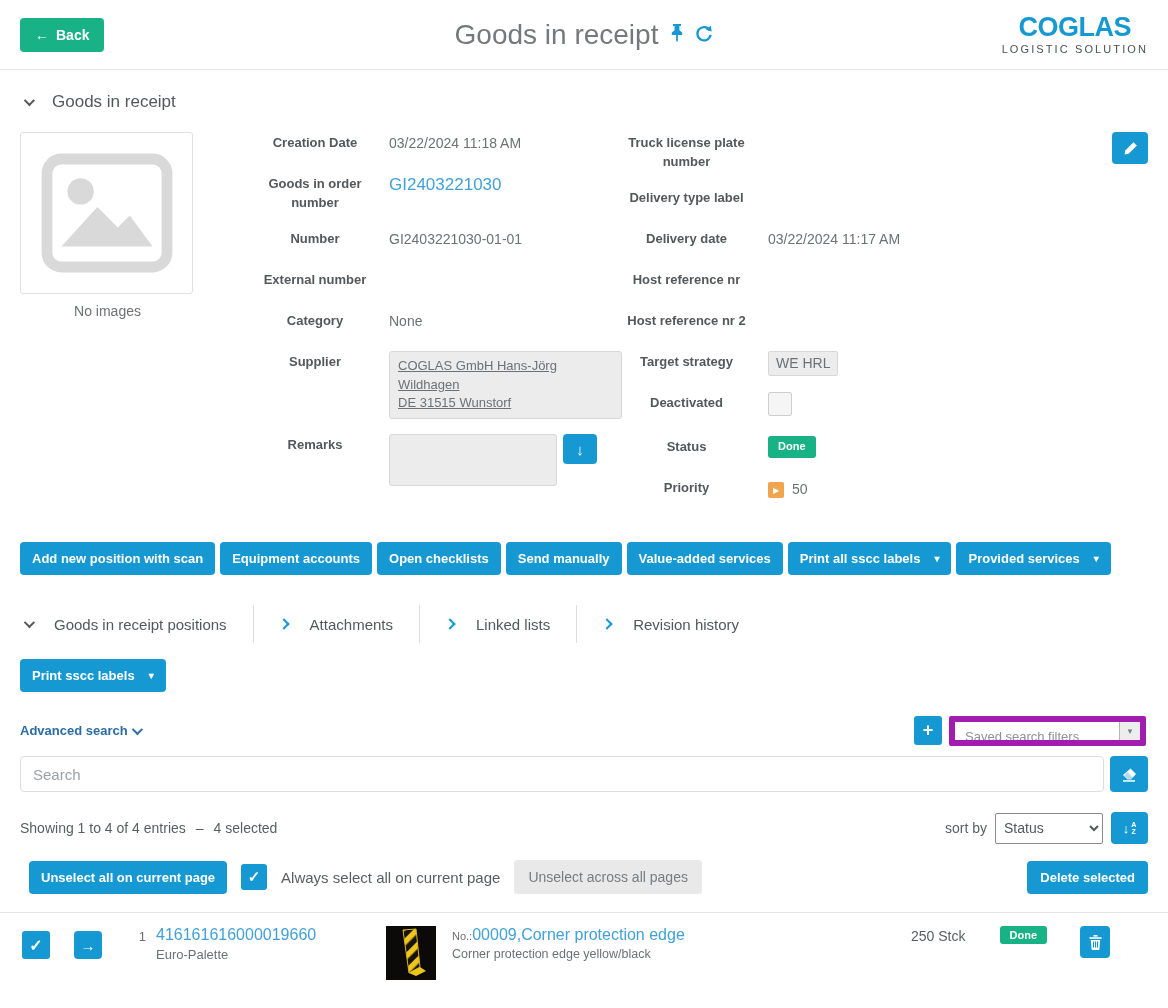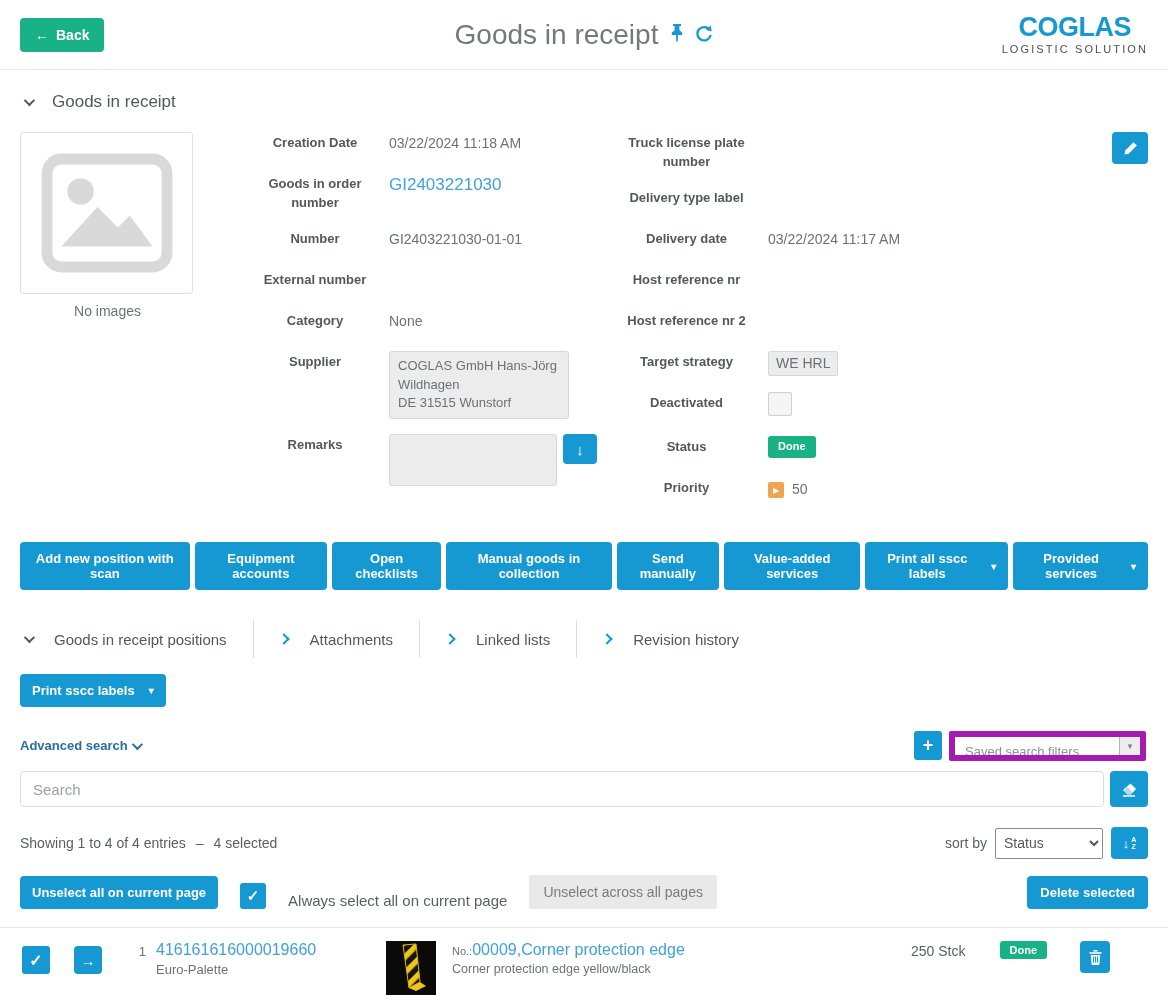--- a/index.html
+++ b/index.html
@@ -32,21 +32,21 @@
   .fcol { flex:none; }
   .fcol.mid { width:352px; }
   .fcol.rgt { width:400px; margin-left:12px; }
   .frow { display:flex; margin-bottom:15px; min-height:26px; }
   .flabel { flex:none; text-align:center; font-size:13px; font-weight:700; color:#54585b; line-height:1.45; padding-top:2px; }
   .fcol.mid .flabel { width:120px; }
   .fcol.rgt .flabel { width:135px; }
   .fvalue { margin-left:14px; font-size:14px; color:#6d7174; padding-top:2px; line-height:1.4; }
   .fvalue.link { font-size:17px; color:#41a1d8; padding-top:0; cursor:pointer; }
   .ta { background:#ececec; border:1px solid #d7d7d7; border-radius:3px; font-size:13px; color:#6d7174; padding:5px 8px; white-space:pre-line; line-height:1.45; }
-  .ta.supplier { width:180px; min-height:61px; }
+  .ta.supplier { width:233px; min-height:61px;text-decoration:underline; }
   .ta.remarks { width:168px; min-height:52px; }
   .remarks-wrap { display:flex; align-items:flex-start; gap:6px; }
   .sq-btn { background:#1699d2; color:#fff; border-radius:4px; width:34px; height:30px; display:flex; align-items:center; justify-content:center; font-size:15px; }
   .tag-box { display:inline-block; background:#ececec; border:1px solid #d7d7d7; border-radius:2px; padding:2px 7px; font-size:14px; color:#6d7174; }
   .checkbox-empty { width:24px; height:24px; background:#f5f5f5; border:1px solid #cfcfcf; border-radius:2px; }
   .badge-green { display:inline-block; background:#19b286; color:#fff; font-size:11px; font-weight:700; padding:3px 10px; border-radius:3px; }
   .prio { display:flex; align-items:center; gap:8px; }
   .prio-ic { width:16px; height:16px; background:#f0a44e; border-radius:2px; color:#fff; font-size:8px; display:flex; align-items:center; justify-content:center; }
   .edit-col { margin-left:auto; }
   .edit-btn { width:36px; height:32px; }
@@ -83,21 +83,21 @@
   .meta-text { font-size:14px; color:#5a5e61; display:flex; gap:10px; }
   .sort-wrap { margin-left:auto; display:flex; align-items:center; gap:8px; }
   .sort-label { font-size:14px; color:#5a5e61; }
   .sort-select { height:31px; width:108px; border:1px solid #8a8a8a; border-radius:2px; font-size:14px; color:#54585b; font-family:inherit; padding:0 4px; background:#fff; }
   .sort-btn { width:37px; height:32px; border-radius:4px; }
   .sort-ic { display:flex; align-items:center; gap:2px; color:#fff; }
   .sort-ic .ar { font-size:13px; font-weight:700; }
   .sort-ic .az { display:flex; flex-direction:column; font-size:7px; font-weight:700; line-height:1.1; }
 
   
-  .sel-row { display:flex; align-items:flex-end; padding:16px 20px 0 20px; gap:22px; }
+  .sel-row { display:flex; align-items:center; padding:16px 20px 0 29px; gap:14px; }
   .cb { background:#1699d2; border-radius:3px; color:#fff; display:flex; align-items:center; justify-content:center; font-weight:700; cursor:pointer; }
   .cb.small { width:26px; height:26px; font-size:15px; }
   .cb.big { width:28px; height:28px; font-size:16px; }
   .sel-label { font-size:15px; color:#5a5e61; }
   .btn-gray { background:#e9e9e9; color:#787c7f; font-size:14px; padding:9px 14px; border-radius:3px; }
   .delete-btn { margin-left:auto; background:#1699d2; color:#fff; font-size:13px; font-weight:700; padding:9px 13px; border-radius:4px; }
 
   
   .item-row { margin-top:18px; border-top:1px solid #e4e4e4; padding:13px 20px 16px 22px; display:flex; align-items:flex-start; }
   .item-row .cb.big { margin-top:5px; }
@@ -260,21 +260,20 @@
           <path fill="#fff" d="M11.2 1.2 14.8 4.8 6 13.6 1.6 14.4 2.4 10z"></path>
         </svg>
     </button>
   </div>
 </div>
 
 <div class="actions">
   <button class="btn btn-primary">Add new position with scan</button>
   <button class="btn btn-primary">Equipment accounts</button>
   <button class="btn btn-primary">Open checklists</button>
-  <button class="btn btn-primary">Manual goods in collection</button>
   <button class="btn btn-primary">Send manually</button>
   <button class="btn btn-primary">Value-added services</button>
   <button class="btn btn-primary">
     <span>Print all sscc labels</span>
     <span class="caret">▾</span>
   </button>
   <button class="btn btn-primary">
     <span>Provided services</span>
     <span class="caret">▾</span>
   </button>

